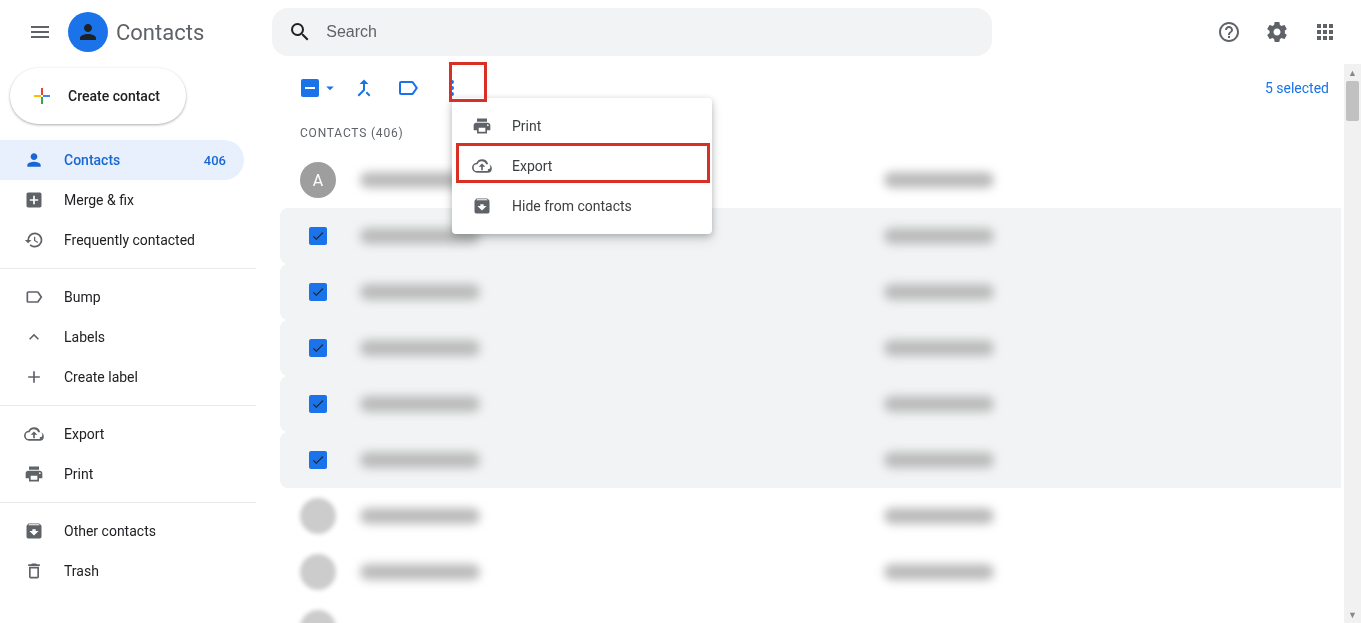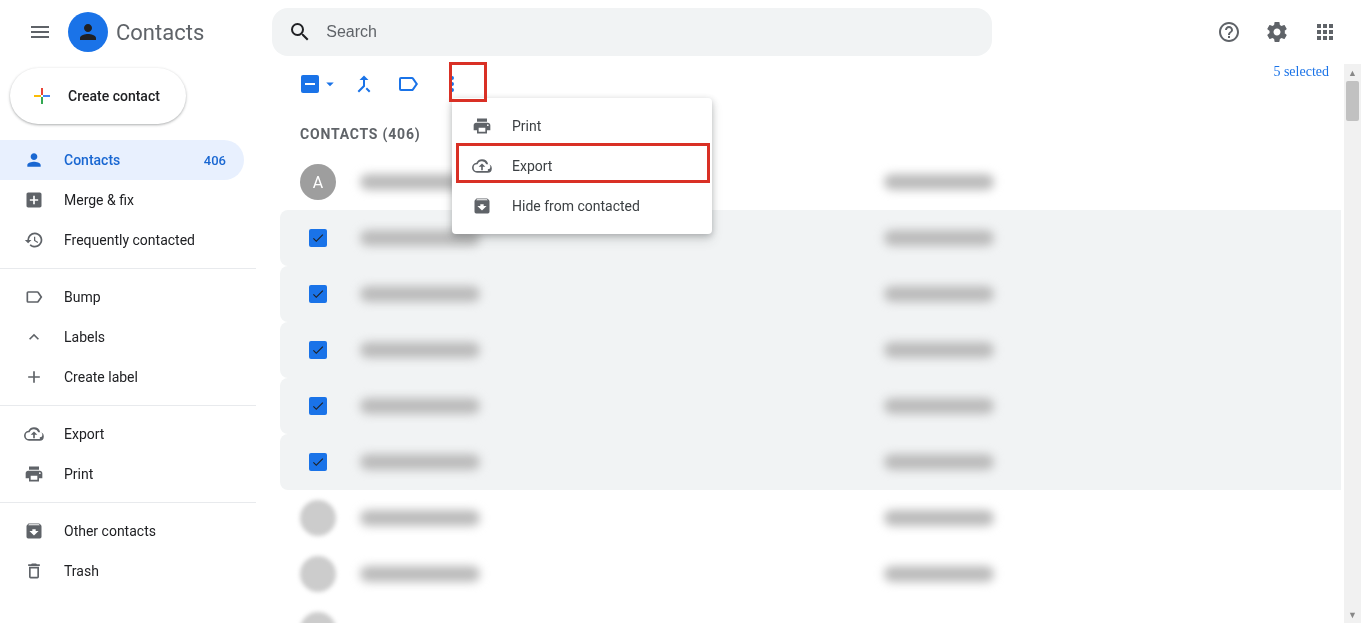--- a/index.html
+++ b/index.html
@@ -96,25 +96,24 @@
     .nav-count { margin-left: auto; font-size: 13px; }
     .nav-divider { border-top: 1px solid #e8eaed; margin: 8px 0; }
     
     .main {
       position: absolute;
       left: 280px; top: 64px;
       right: 20px; bottom: 0;
       overflow: hidden;
     }
     .toolbar {
-      display: flex; align-items: flex-start;
+      display: flex; align-items: center;
       height: 48px;
       gap: 4px;
       padding-left: 20px;
-      font-family: Liberation Serif, serif;
     }
     .tb-btn {
       width: 40px; height: 40px;
       display: flex; align-items: center; justify-content: center;
       border-radius: 50%; cursor: pointer;
       color: #1a73e8;
     }
     .select-indicator {
       display: inline-flex; align-items: center; gap: 2px;
       padding: 4px;
@@ -131,25 +130,25 @@
       left: 4px; right: 4px; top: 8px; height: 2px;
       background: #fff;
     }
     .tb-right {
       margin-left: auto;
       color: #1a73e8;
       font-size: 14px;
       padding-right: 12px;
     }
     .list-header {
-      font-size: 14px;
+      font-size: 12px;
       letter-spacing: 0.8px;
       color: #5f6368;
       padding: 14px 0 12px 20px;
-      font-weight: 700;
+      font-weight: 400;
     }
     .contact-row {
       height: 56px;
       display: flex; align-items: center;
       padding-left: 20px;
       gap: 24px;
       border-radius: 8px 0 0 8px;
     }
     .contact-row.selected { background: #f1f3f4; }
     .avatar {
@@ -459,21 +458,21 @@
   <div class="popup-item">
     <svg width="20" height="20" viewBox="0 0 24 24">
         <path d="M19.35 10.04A7.49 7.49 0 0012 4a7.5 7.5 0 00-6.65 4.04A6 6 0 006 20h13a5 5 0 00.35-9.96zM19 18H6a4 4 0 010-8h.71A5.5 5.5 0 0117 9.5V10h2a3 3 0 010 6v2zM8 13l4-4 4 4h-3v4h-2v-4H8z"></path>
       </svg>
     <span>Export</span>
   </div>
   <div class="popup-item">
     <svg width="20" height="20" viewBox="0 0 24 24">
         <path d="M20.54 5.23l-1.39-1.68A1.45 1.45 0 0018 3H6c-.47 0-.88.21-1.16.55L3.46 5.23A1.97 1.97 0 003 6.5V19a2 2 0 002 2h14a2 2 0 002-2V6.5c0-.5-.19-.93-.46-1.27zM12 17.5L6.5 12H10v-2h4v2h3.5L12 17.5zM5.12 5l.81-1h12l.94 1H5.12z"></path>
       </svg>
-    <span>Hide from contacted</span>
+    <span>Hide from contacts</span>
   </div>
 </div>
 
 <div class="annotate more"></div>
 <div class="annotate export"></div>
 
 <div class="scrollbar">
   <div class="scroll-up">▲</div>
   <div class="scroll-thumb"></div>
   <div class="scroll-down">▼</div>

